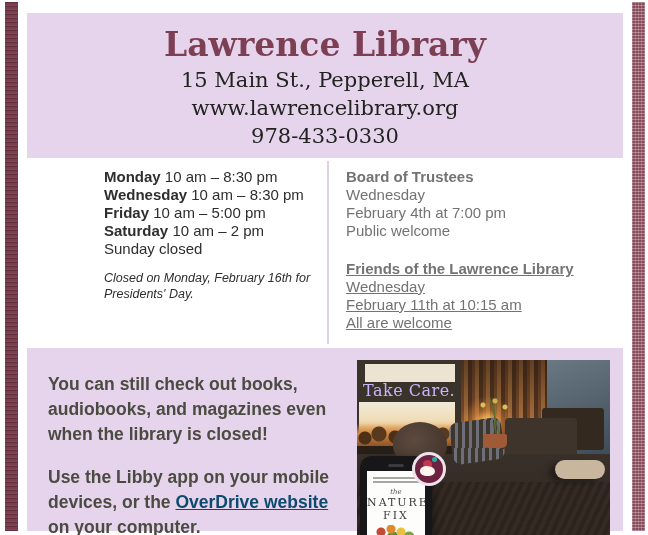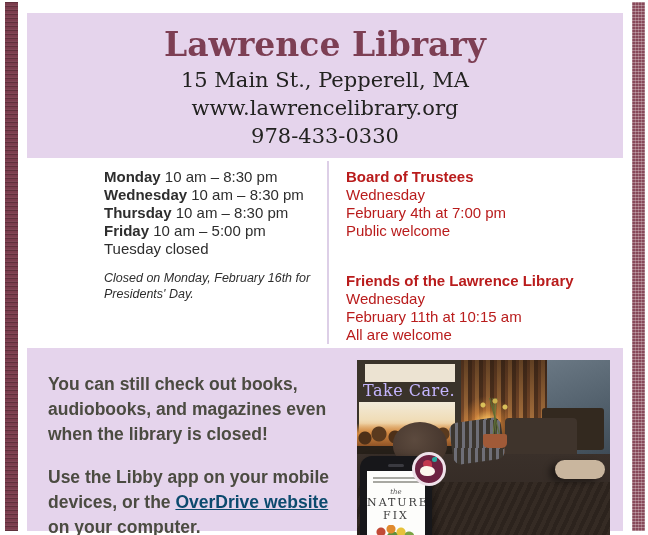--- a/index.html
+++ b/index.html
@@ -23,23 +23,23 @@
           text-align:center;font-family:"DejaVu Serif","Liberation Serif",serif;}
   .title{margin:0;padding-top:11px;font-size:33px;font-weight:bold;color:#7d3f54;line-height:42px;}
   .hline{font-size:21px;color:#222220;line-height:28px;}
 
   
   .middle{position:absolute;left:27px;top:158px;width:596px;height:190px;background:#ffffff;}
   .vdivider{position:absolute;left:300px;top:3px;height:183px;width:2px;background:#ddcfe7;}
   .hours{position:absolute;left:35px;top:10px;font-size:15px;line-height:18px;color:#2e2e2e;margin-left:42px;}
   .hours b{font-weight:bold;}
   .holiday-note{margin-top:12px;width:218px;font-size:12.5px;line-height:16px;color:#2e2e2e;font-style:italic;}
-  .meetings{position:absolute;left:319px;top:10px;font-size:15px;line-height:18px;color:#b91c1c;}
+  .meetings{position:absolute;left:319px;top:10px;font-size:15px;line-height:18px;color:#737373;}
   .meeting-title{font-weight:bold;}
-  .meeting-block + .meeting-block{margin-top:32px;}
+  .meeting-block + .meeting-block{margin-top:20px;text-decoration:underline;}
 
   
   .promo-box{position:absolute;left:27px;top:348px;width:596px;height:183px;background:#e5d4ec;}
   .promo-text{position:absolute;left:21px;top:24px;width:302px;font-size:17.5px;font-weight:bold;
               color:#4b4b41;line-height:25px;}
   .promo-p2{margin-top:18px;}
   .promo-link{color:#0c4a6e;text-decoration:underline;cursor:pointer;}
 
   
   .photo{position:absolute;left:330px;top:12px;width:253px;height:200px;background:#2e2722;overflow:hidden;}
@@ -130,23 +130,23 @@
     <div class="hline">www.lawrencelibrary.org</div>
     <div class="hline">978-433-0330</div>
   </div>
 
   <div class="middle">
     <div class="vdivider"></div>
 
     <div class="hours">
       <div><b>Monday</b> <span>10 am – 8:30 pm</span></div>
       <div><b>Wednesday</b> <span>10 am – 8:30 pm</span></div>
-      <div><b>Thursday</b> <span>10 am – 8:30 pm</span></div>
       <div><b>Friday</b> <span>10 am – 5:00 pm</span></div>
-      <div>Tuesday closed</div>
+      <div><b>Saturday</b> <span>10 am – 2 pm</span></div>
+      <div>Sunday closed</div>
       <div class="holiday-note">Closed on Monday, February 16th for Presidents' Day.</div>
     </div>
 
     <div class="meetings">
       <div class="meeting-block">
         <div class="meeting-title">Board of Trustees</div>
         <div>Wednesday</div>
         <div>February 4th at 7:00 pm</div>
         <div>Public welcome</div>
       </div>

